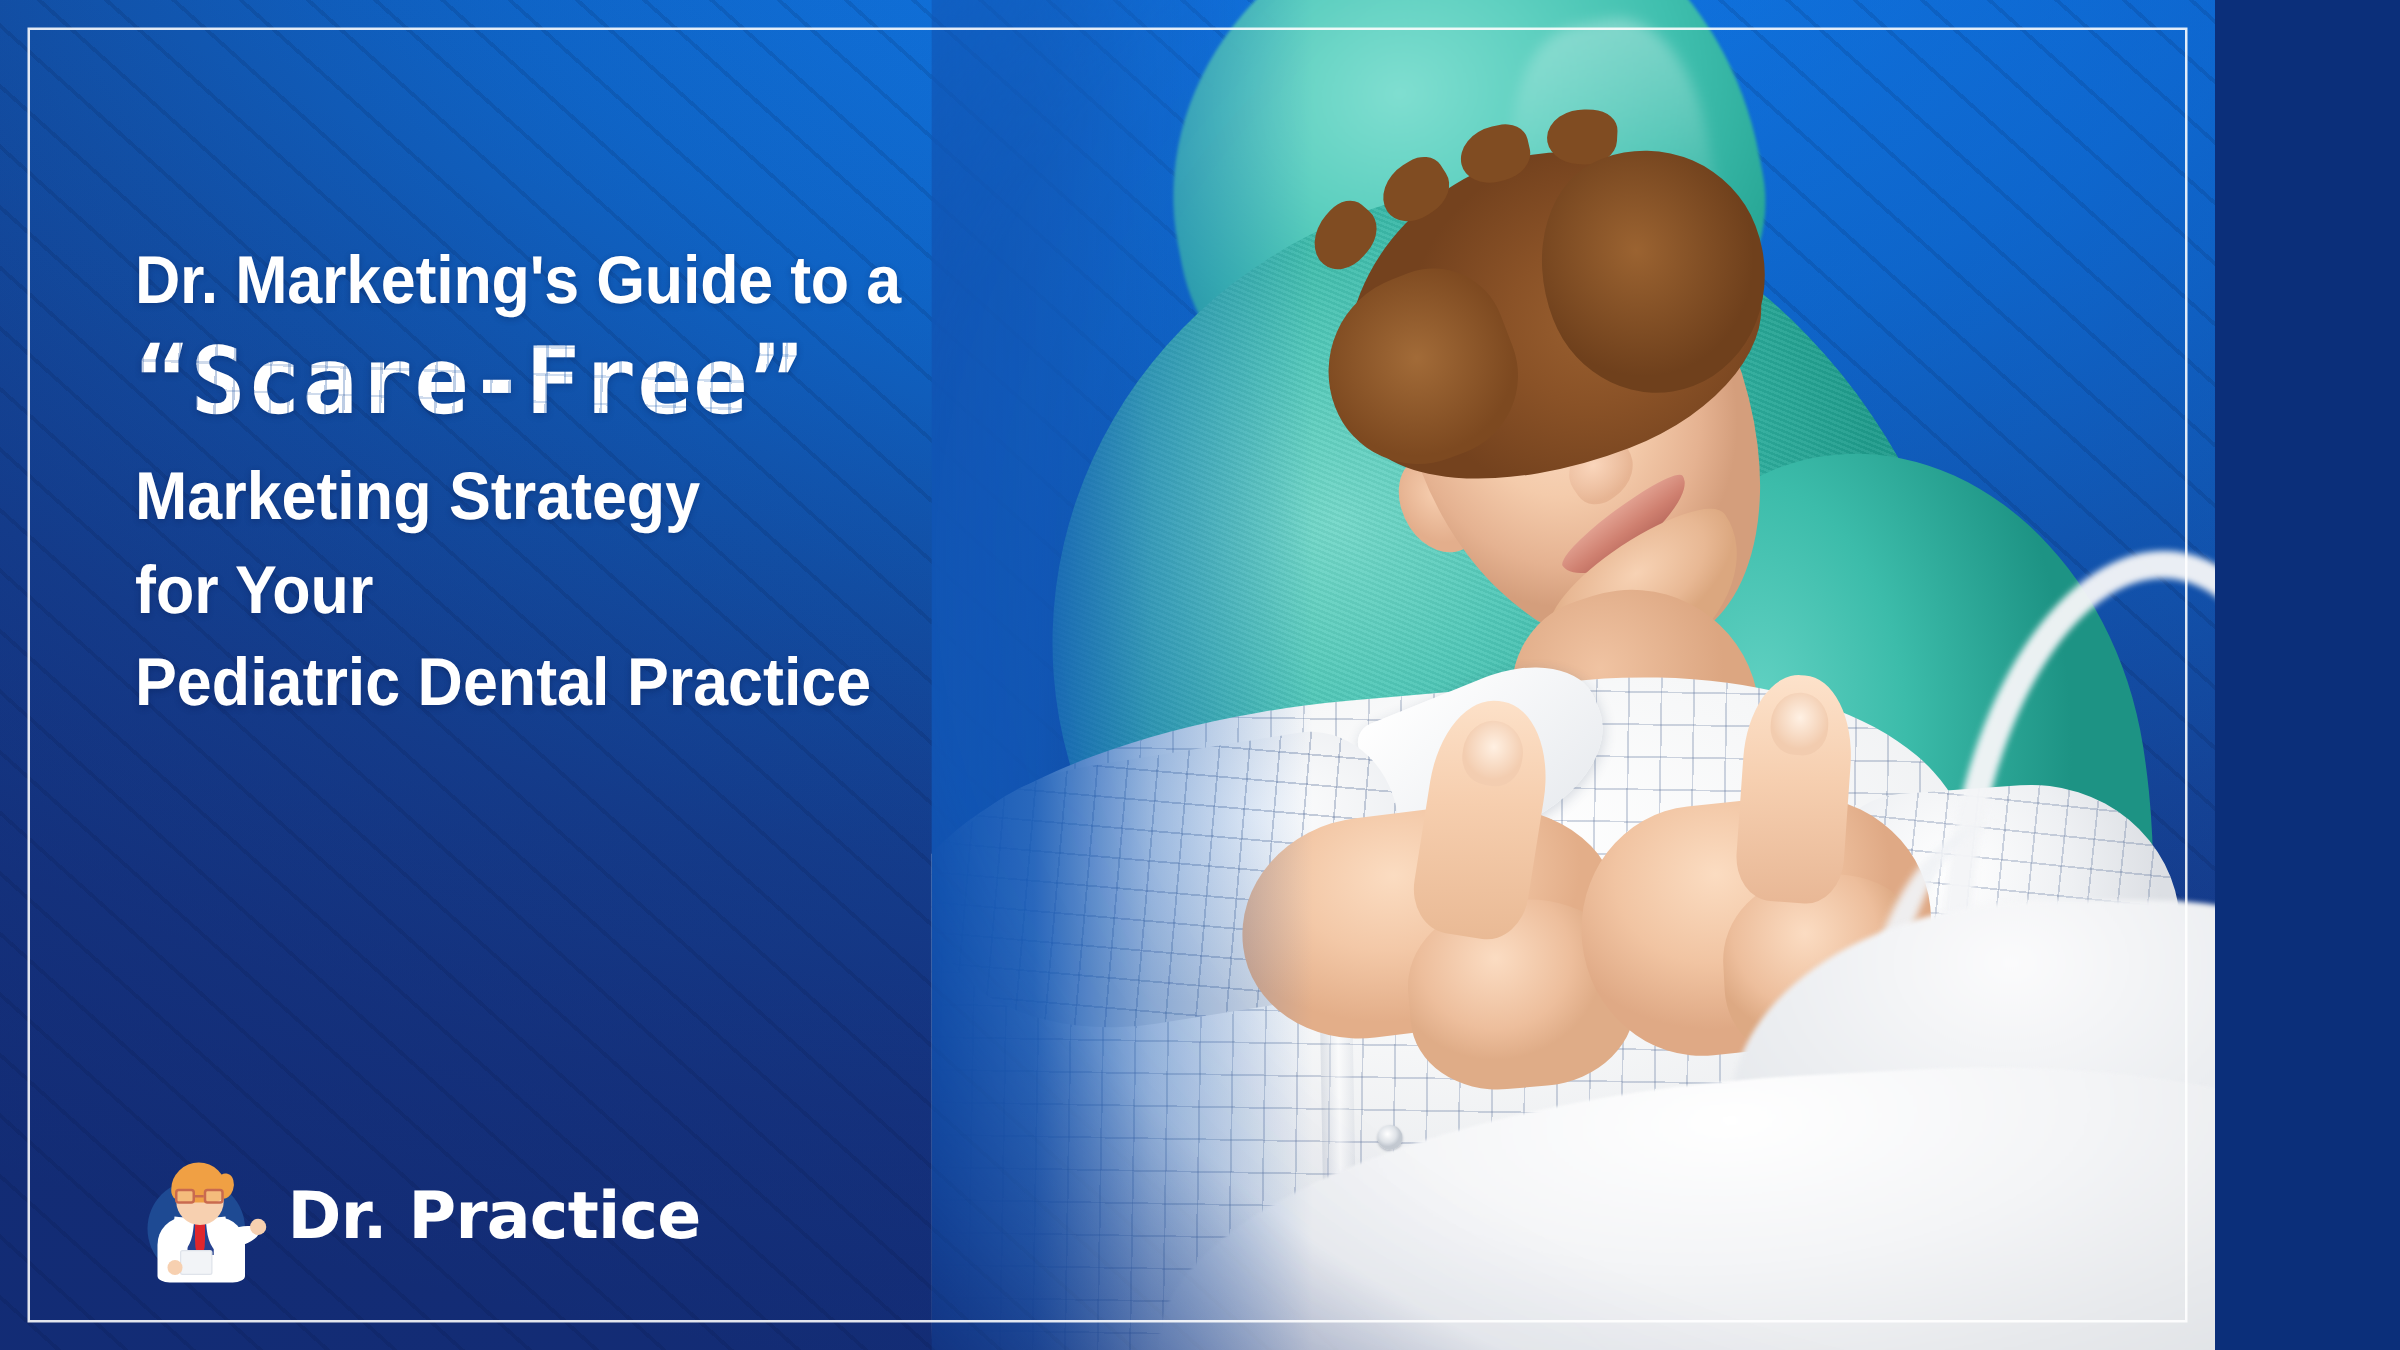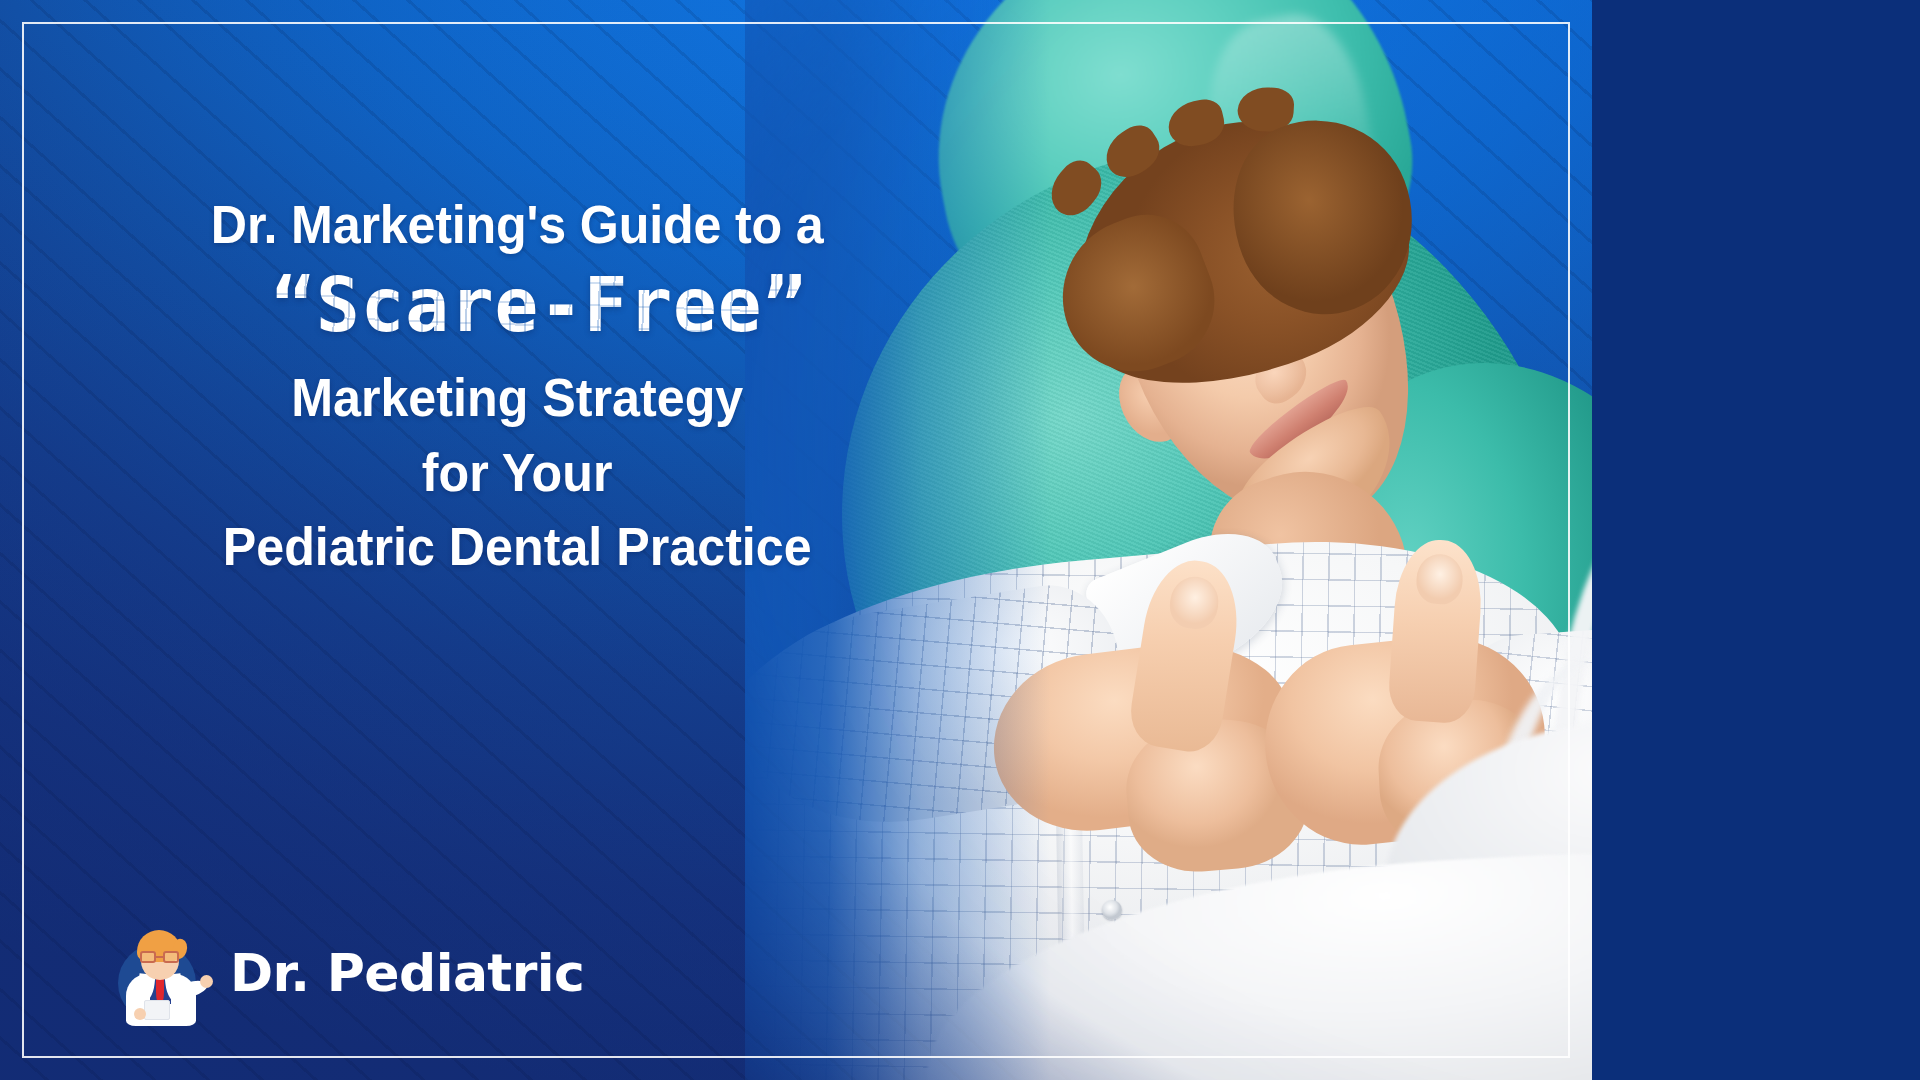--- a/index.html
+++ b/index.html
@@ -6,24 +6,23 @@
   * { margin:0; padding:0; box-sizing:border-box; }
   html, body {
     width:1920px; height:1080px; overflow:hidden;
     background:#0b2f7a;
     font-family:"Liberation Sans", sans-serif;
   }
 
   
   .banner{
     position:relative;
-    width:1592px; height:1080px;
+    width:1772px; height:1080px;
     overflow:hidden;
     background:#7f1d1d;
-    text-align:center;
   }
 
   
   .bg-gradient{
     position:absolute; inset:0;
     background:
       radial-gradient(120% 115% at 62% -12%, #1277e8 0%, #1171d8 16%, #0f63c4 34%, #1250a6 52%, #153f8f 68%, #16337f 84%, #152c74 100%);
   }
   .bg-gradient-2{
     position:absolute; inset:0;
@@ -572,17 +571,17 @@
         <i class="doc-face"></i>
         <i class="doc-hair"></i>
         <i class="doc-hair-side"></i>
         <span class="doc-glasses">
           <i></i>
           <b></b>
           <i></i>
         </span>
       </span>
     </div>
-    <div class="logo-text">Dr. Pediatric</div>
+    <div class="logo-text">Dr. Practice</div>
   </div>
 
   <div class="frame"></div>
 </div>
 
 </body></html>

